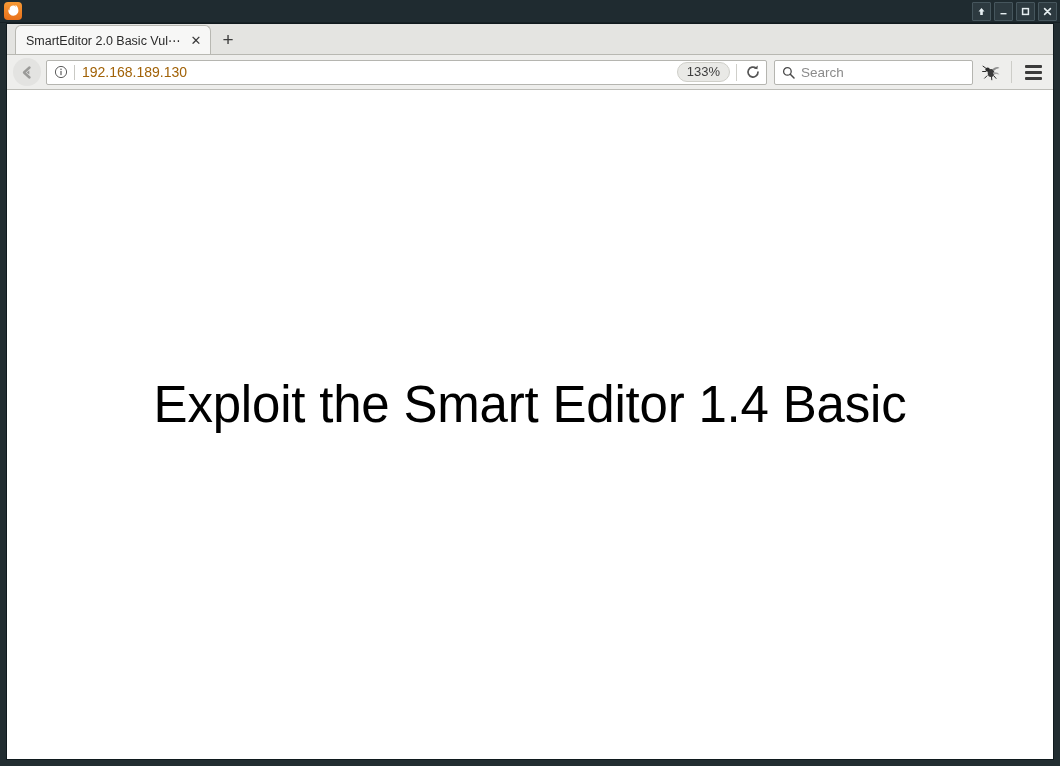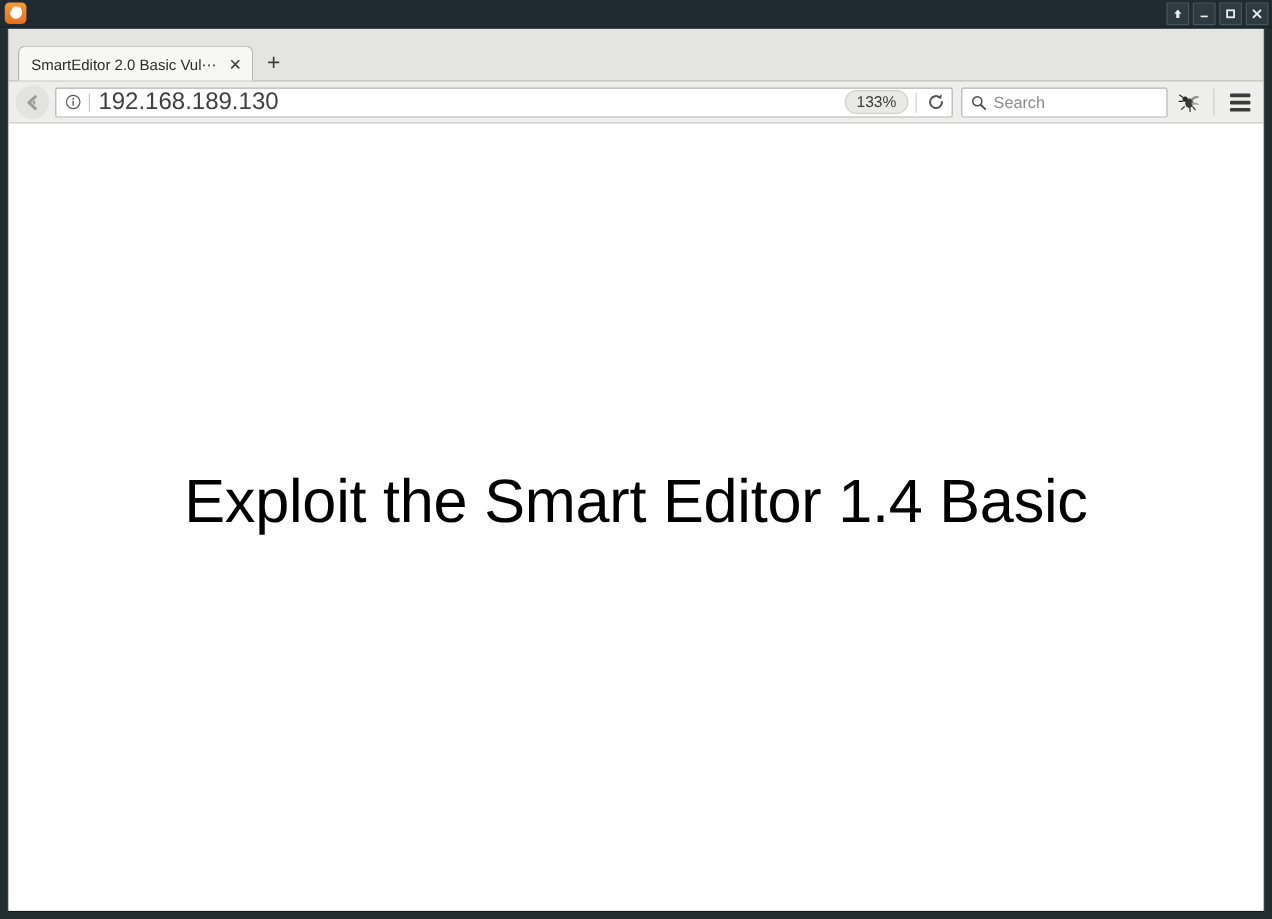--- a/index.html
+++ b/index.html
@@ -88,21 +88,21 @@
     margin: 0 6px 6px 6px;
     border: 1px solid #101a1e;
     background: #ffffff;
     display: flex;
     flex-direction: column;
     overflow: hidden;
   }
 
   
   .tabstrip {
-    height: 44px;
+    height: 31px;
     min-height: 31px;
     background: #e4e4e1;
     border-bottom: 1px solid #b8b8b2;
     display: flex;
     align-items: flex-end;
     padding-left: 8px;
     box-sizing: border-box;
   }
   .tab {
     position: relative;
@@ -202,22 +202,22 @@
   }
   .url-sep {
     width: 1px;
     height: 15px;
     background: #c9c9c4;
     margin: 0 7px 0 5px;
     flex: 0 0 auto;
   }
   .url-text {
     flex: 1 1 auto;
-    font-size: 20px;
-    color: #404040;
+    font-size: 14px;
+    color: #a16207;
     white-space: nowrap;
     overflow: hidden;
   }
   .zoom-badge {
     flex: 0 0 auto;
     background: #e9e9e6;
     border: 1px solid #cfcfc9;
     border-radius: 10px;
     font-size: 13px;
     color: #3d3d3d;
@@ -236,21 +236,21 @@
     width: 20px;
     height: 20px;
     display: flex;
     align-items: center;
     justify-content: center;
     flex: 0 0 auto;
     cursor: pointer;
   }
 
   .searchbar {
-    width: 172px;
+    width: 199px;
     height: 25px;
     background: #ffffff;
     border: 1px solid #b5b5b0;
     border-radius: 2px;
     display: flex;
     align-items: center;
     padding: 0 6px;
     box-sizing: border-box;
     flex: 0 0 auto;
     cursor: text;

